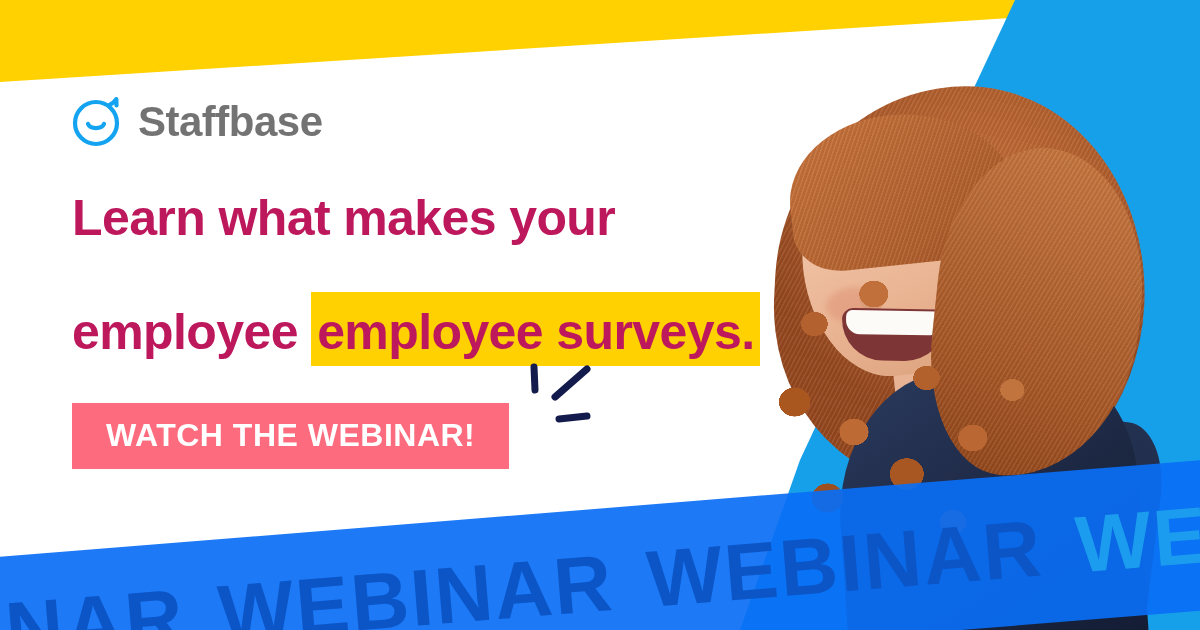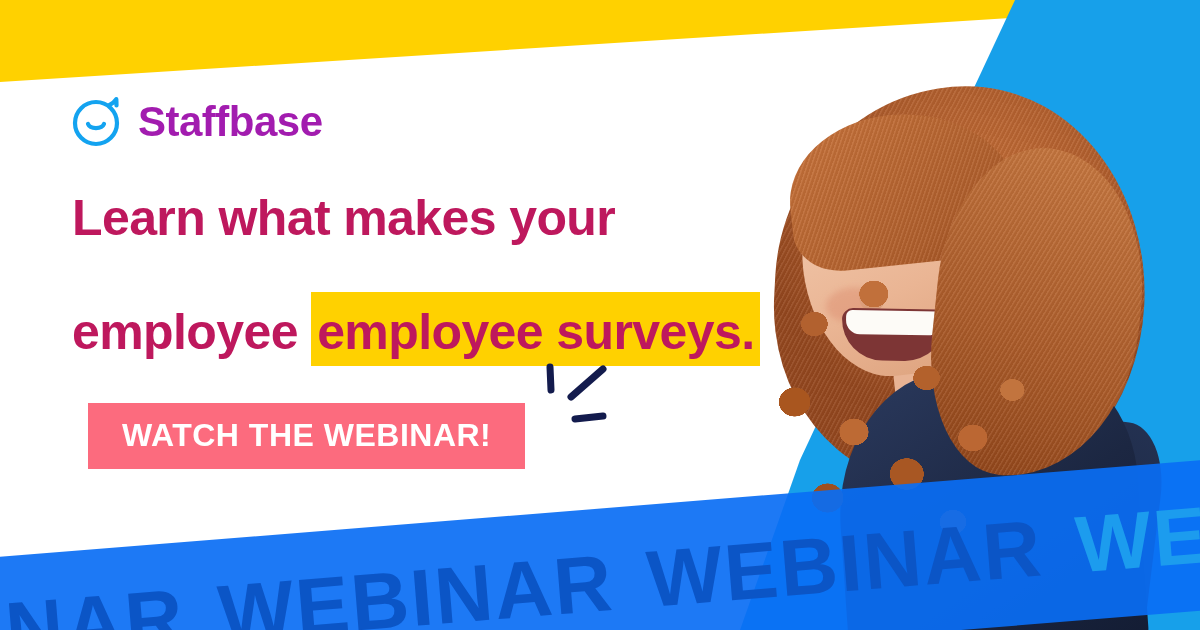--- a/index.html
+++ b/index.html
@@ -263,21 +263,21 @@
   .logo {
     display: flex;
     align-items: center;
     gap: 14px;
     margin-bottom: 42px;
   }
   .logo-mark { width: 52px; height: 52px; display: block; }
   .logo-text {
     font-size: 42px;
     font-weight: 700;
-    color: #a21caf;
+    color: #737373;
     letter-spacing: -0.5px;
     line-height: 1;
   }
 
   .headline {
     font-size: 50px;
     font-weight: 700;
     color: #be185d;
     line-height: 1.14;
     letter-spacing: -0.6px;
@@ -287,21 +287,20 @@
   .headline .hl {
     background: #FFD100;
     box-decoration-break: clone;
     -webkit-box-decoration-break: clone;
     padding: 12px 6px 6px 6px;
   }
 
   .cta-row {
     position: relative;
     display: inline-block;
-    margin-left: 16px;
   }
   .cta-button {
     display: inline-block;
     background: #FC6B7E;
     color: #ffffff;
     font-size: 32px;
     font-weight: 700;
     letter-spacing: 0.5px;
     padding: 16px 34px 18px 34px;
     border: none;

